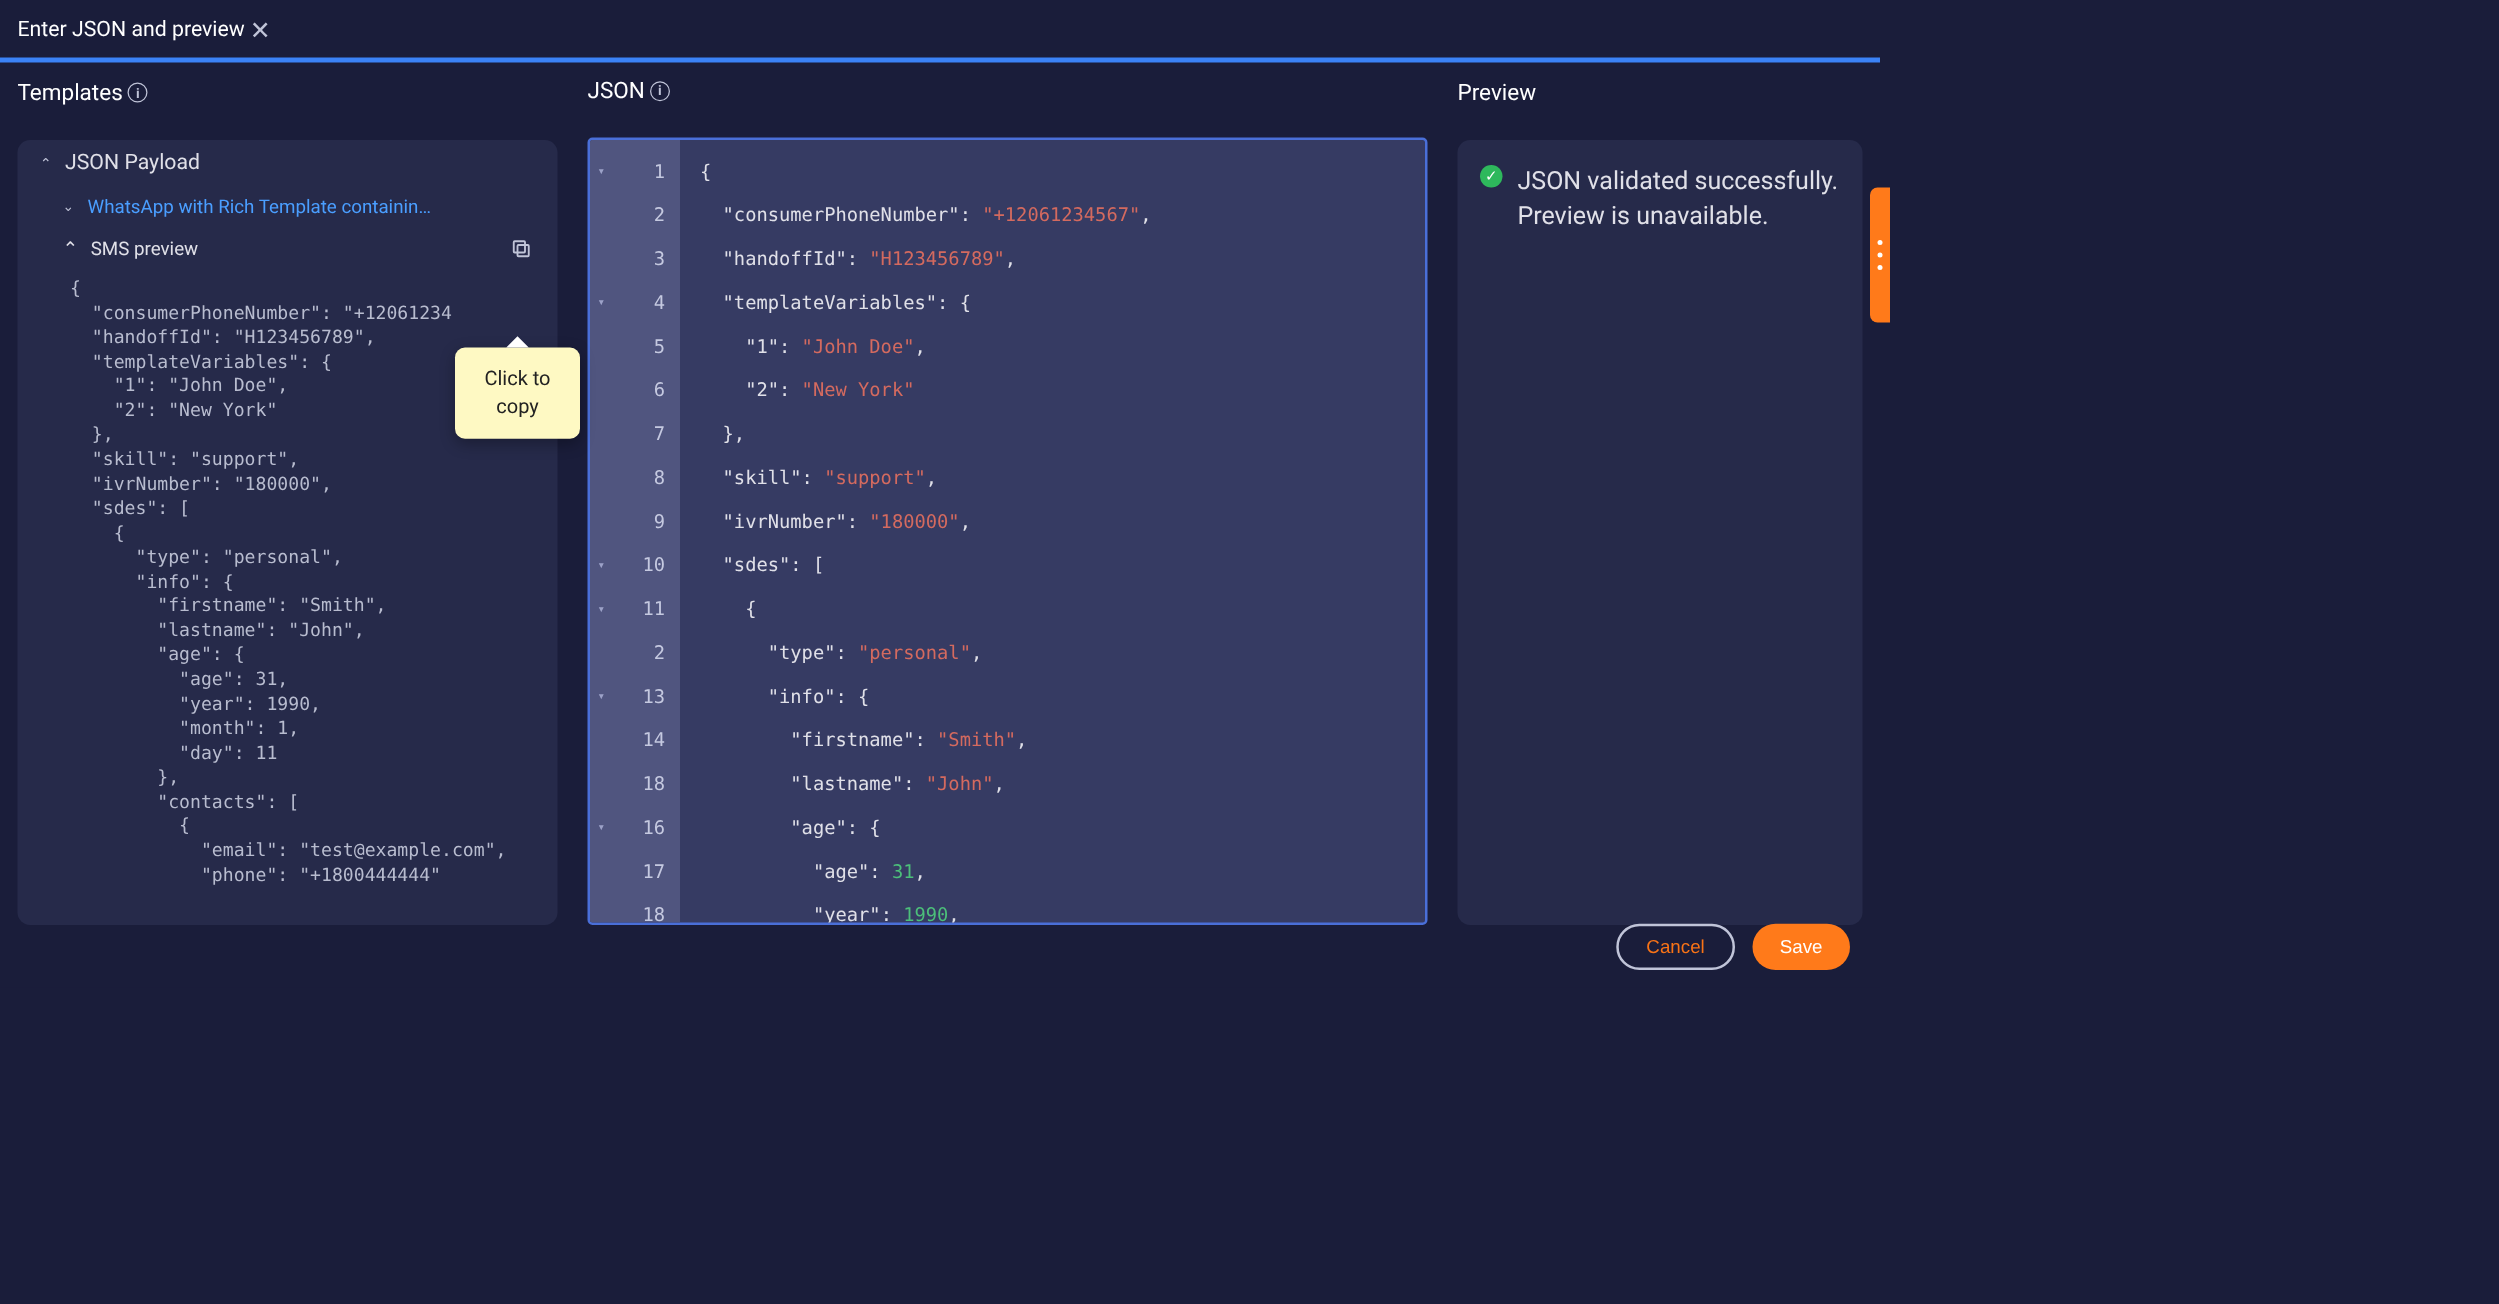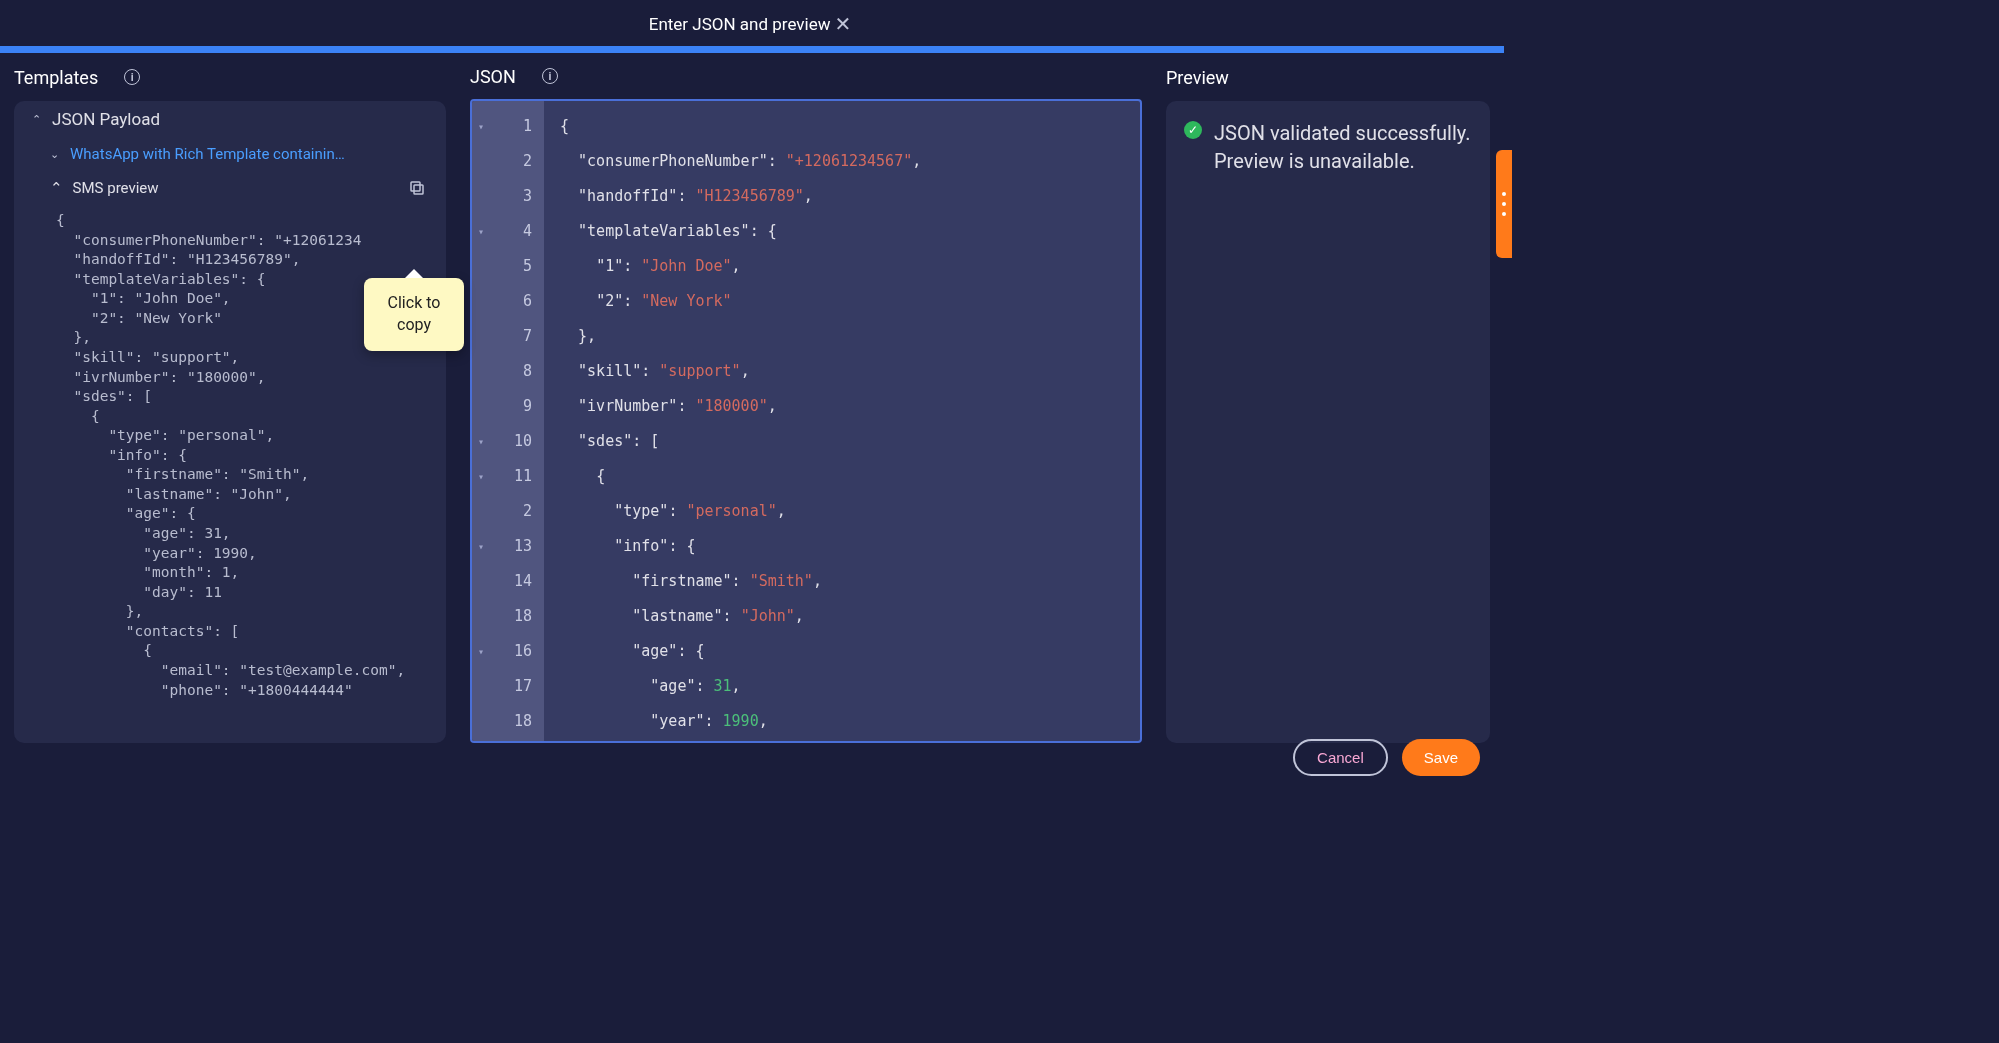--- a/index.html
+++ b/index.html
@@ -14,44 +14,44 @@
     position: relative;
   }
   .modal {
     width: 1504px;
     height: 790px;
     position: relative;
     background: #1a1d3a;
   }
   .modal-header {
     display: flex;
-    justify-content: center;
+    justify-content: flex-start;
     align-items: flex-start;
     padding: 14px 14px 12px 14px;
-    border-bottom: 7px solid #3b82f6;
+    border-bottom: 4px solid #3b82f6;
   }
   .modal-title { font-size: 17px; color: #fff; }
   .close-x { font-size: 20px; color: #c0c4d8; cursor: pointer; line-height: 1; padding: 0 4px; }
   .columns {
     display: flex;
     gap: 24px;
     padding: 0 14px;
     margin-top: 10px;
     height: 680px;
   }
   .col-templates { width: 432px; display: flex; flex-direction: column; }
   .col-json { width: 672px; display: flex; flex-direction: column; }
   .col-preview { flex: 1; display: flex; flex-direction: column; }
   .col-heading {
     display: flex;
     align-items: center;
-    gap: 26px;
+    gap: 4px;
     font-size: 18px;
     color: #fff;
-    margin-bottom: 10px;
+    margin-bottom: 24px;
     height: 28px;
   }
   .info-icon {
     width: 16px; height: 16px; border: 1.5px solid #c0c4d8; border-radius: 50%;
     display: inline-flex; align-items: center; justify-content: center;
     font-size: 11px; font-weight: bold; color: #c0c4d8;
   }
   .panel {
     background: #262a4a;
     border-radius: 10px;
@@ -170,21 +170,21 @@
   .btn {
     padding: 8px 22px;
     border-radius: 20px;
     font-size: 15px;
     cursor: pointer;
     border: none;
   }
   .btn-cancel {
     background: transparent;
     border: 2px solid #c0c4d8;
-    color: #f9a8d4;
+    color: #f97316;
   }
   .btn-save {
     background: #ff7a1a;
     color: #fff;
     font-weight: 500;
   }
   
   .tooltip {
     position: absolute;
     top: 278px;

